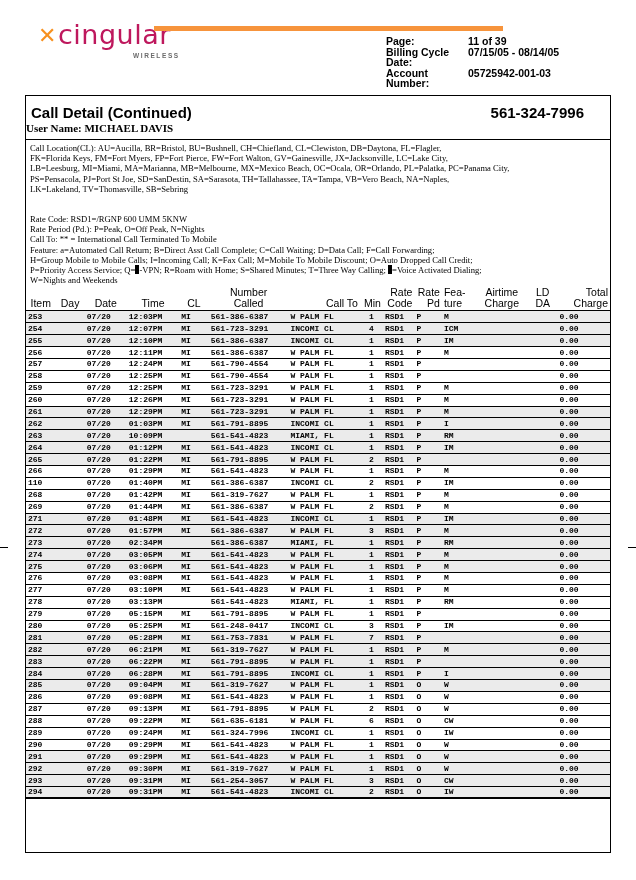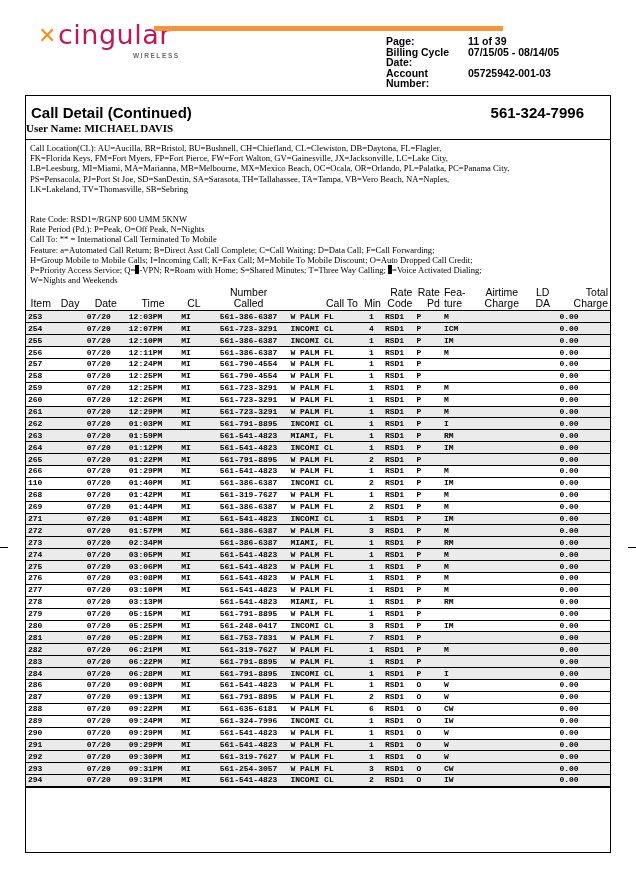--- a/index.html
+++ b/index.html
@@ -33,21 +33,21 @@
   table { border-collapse: collapse; width: 584px; margin-top: 2px; }
   thead th { font-family: "Liberation Sans", sans-serif; font-size: 10.5px; font-weight: normal; line-height: 10.5px; vertical-align: bottom; padding: 0 2px 2px 2px; text-align: center; }
   tbody td { font-family: "Liberation Mono", monospace; font-size: 8px; font-weight: bold; height: 11.9px; line-height: 10px; padding: 0 2px; border-top: 1px solid #000; white-space: nowrap; }
   tbody tr.shade td { background: #ebebeb; }
   tbody tr:last-child td { border-bottom: 2px double #000; }
   .c-item { width: 28px; text-align: left; }
   .c-day { width: 28px; }
   .c-date { width: 40px; text-align: left; }
   .c-time { width: 50px; text-align: left; }
   .c-cl { width: 28px; text-align: left; }
-  .c-num { width: 76px; text-align: center; }
+  .c-num { width: 76px; text-align: left; }
   .c-to { width: 68px; text-align: left; }
   .c-min { width: 22px; text-align: center; }
   .c-rc { width: 30px; text-align: left; }
   .c-pd { width: 26px; text-align: left; }
   .c-feat { width: 32px; text-align: left; }
   .c-air { width: 50px; }
   .c-ld { width: 28px; }
   .c-tot { width: 50px; text-align: left; }
   thead .c-item, thead .c-date, thead .c-time, thead .c-cl { text-align: center; }
   thead .c-num { text-align: center; }
@@ -287,21 +287,21 @@
           <td class="c-pd">P</td>
           <td class="c-feat">I</td>
           <td class="c-air"></td>
           <td class="c-ld"></td>
           <td class="c-tot">0.00</td>
         </tr>
         <tr class="shade">
           <td class="c-item">263</td>
           <td class="c-day"></td>
           <td class="c-date">07/20</td>
-          <td class="c-time">01:59PM</td>
+          <td class="c-time">10:09PM</td>
           <td class="c-cl"></td>
           <td class="c-num">561-541-4823</td>
           <td class="c-to">MIAMI, FL</td>
           <td class="c-min">1</td>
           <td class="c-rc">RSD1</td>
           <td class="c-pd">P</td>
           <td class="c-feat">RM</td>
           <td class="c-air"></td>
           <td class="c-ld"></td>
           <td class="c-tot">0.00</td>
@@ -619,20 +619,36 @@
           <td class="c-num">561-791-8895</td>
           <td class="c-to">INCOMI CL</td>
           <td class="c-min">1</td>
           <td class="c-rc">RSD1</td>
           <td class="c-pd">P</td>
           <td class="c-feat">I</td>
           <td class="c-air"></td>
           <td class="c-ld"></td>
           <td class="c-tot">0.00</td>
         </tr>
+        <tr class="shade">
+          <td class="c-item">285</td>
+          <td class="c-day"></td>
+          <td class="c-date">07/20</td>
+          <td class="c-time">09:04PM</td>
+          <td class="c-cl">MI</td>
+          <td class="c-num">561-319-7627</td>
+          <td class="c-to">W PALM FL</td>
+          <td class="c-min">1</td>
+          <td class="c-rc">RSD1</td>
+          <td class="c-pd">O</td>
+          <td class="c-feat">W</td>
+          <td class="c-air"></td>
+          <td class="c-ld"></td>
+          <td class="c-tot">0.00</td>
+        </tr>
         <tr>
           <td class="c-item">286</td>
           <td class="c-day"></td>
           <td class="c-date">07/20</td>
           <td class="c-time">09:08PM</td>
           <td class="c-cl">MI</td>
           <td class="c-num">561-541-4823</td>
           <td class="c-to">W PALM FL</td>
           <td class="c-min">1</td>
           <td class="c-rc">RSD1</td>

